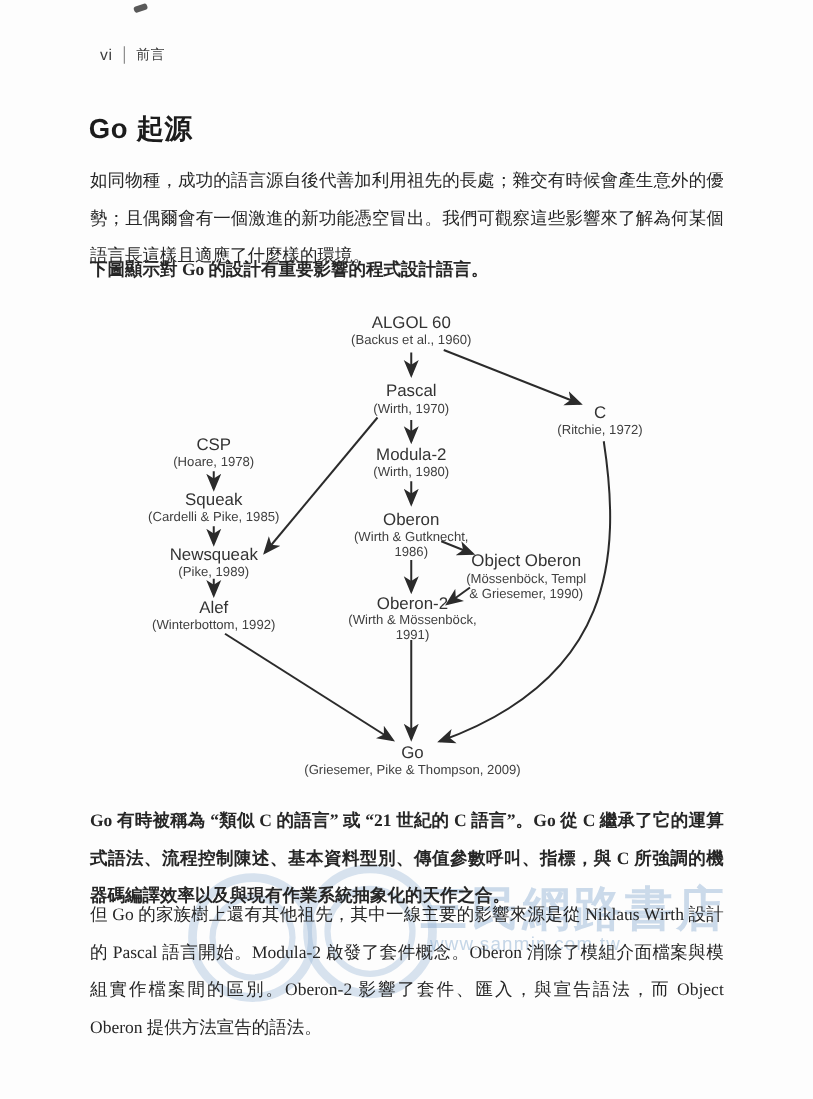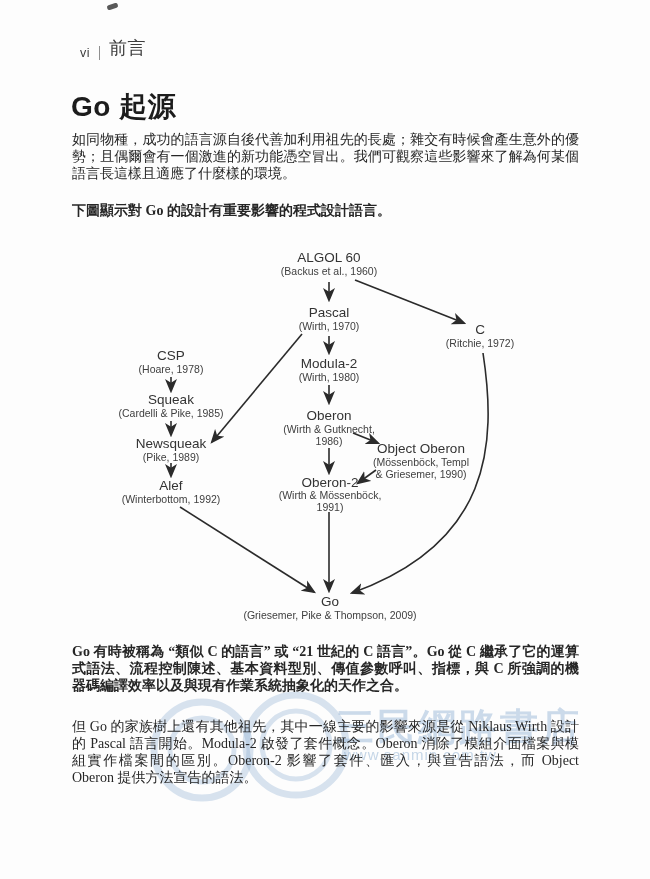--- a/index.html
+++ b/index.html
@@ -22,31 +22,31 @@
 
   .header{
     position:absolute;left:80px;top:36px;
     display:flex;align-items:flex-end;
     font-family:"Liberation Sans","DejaVu Sans",sans-serif;
     font-size:12.5px;color:#3d3d3d;letter-spacing:.5px;
   }
   .header .divider{
     width:1px;height:14px;background:#8f8f8f;margin:0 9px;
   }
-  .header .section{font-family:"Liberation Serif","DejaVu Serif",serif;font-size:18px;}
+  .header .section{font-family:"Liberation Serif","DejaVu Serif",serif;font-size:11px;}
 
   .title{
     position:absolute;left:71px;top:88px;
     font-family:"Liberation Sans","DejaVu Sans",sans-serif;
-    font-weight:700;font-size:28px;color:#1c1c1c;letter-spacing:.5px;
+    font-weight:700;font-size:22px;color:#1c1c1c;letter-spacing:.5px;
   }
 
   .para{
     position:absolute;left:72px;width:507px;
-    font-size:14px;line-height:17px;
+    font-size:14px;line-height:30px;
     text-align:justify;text-align-last:left;
     color:#262626;margin:0;
   }
   .p1{top:131px;}
   .p2{top:202px;text-align:left;font-weight:bold;}
   .p3{top:643px;font-weight:bold;}
   .p4{top:718px;}
 
   .diagram{position:absolute;left:0;top:240px;}
   .nname{

